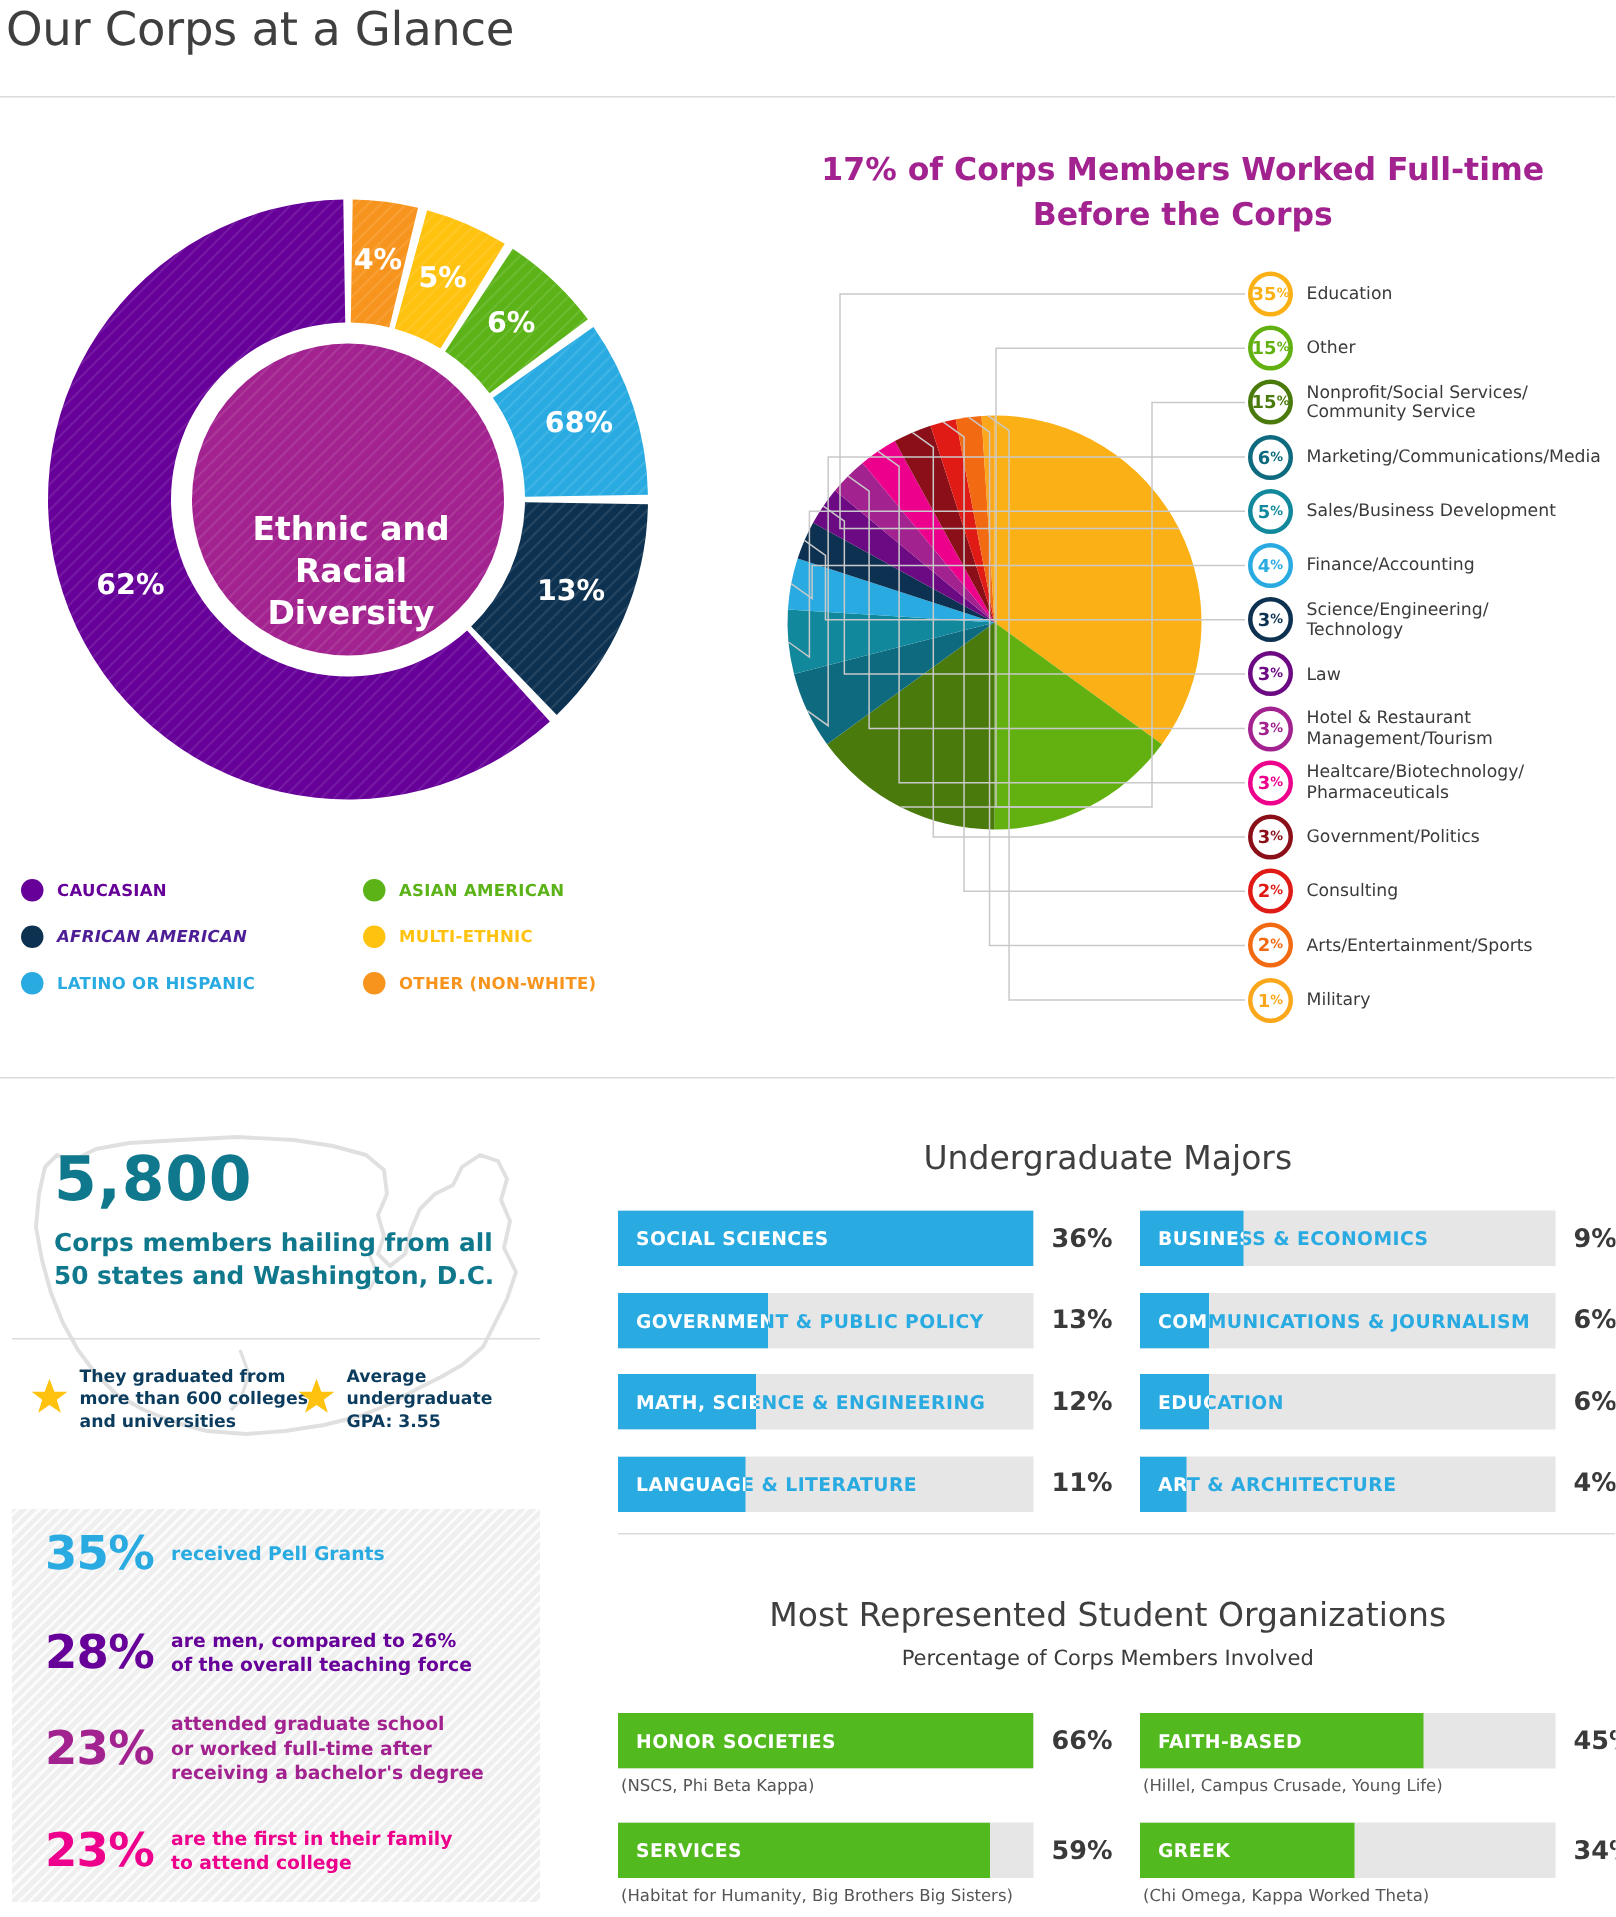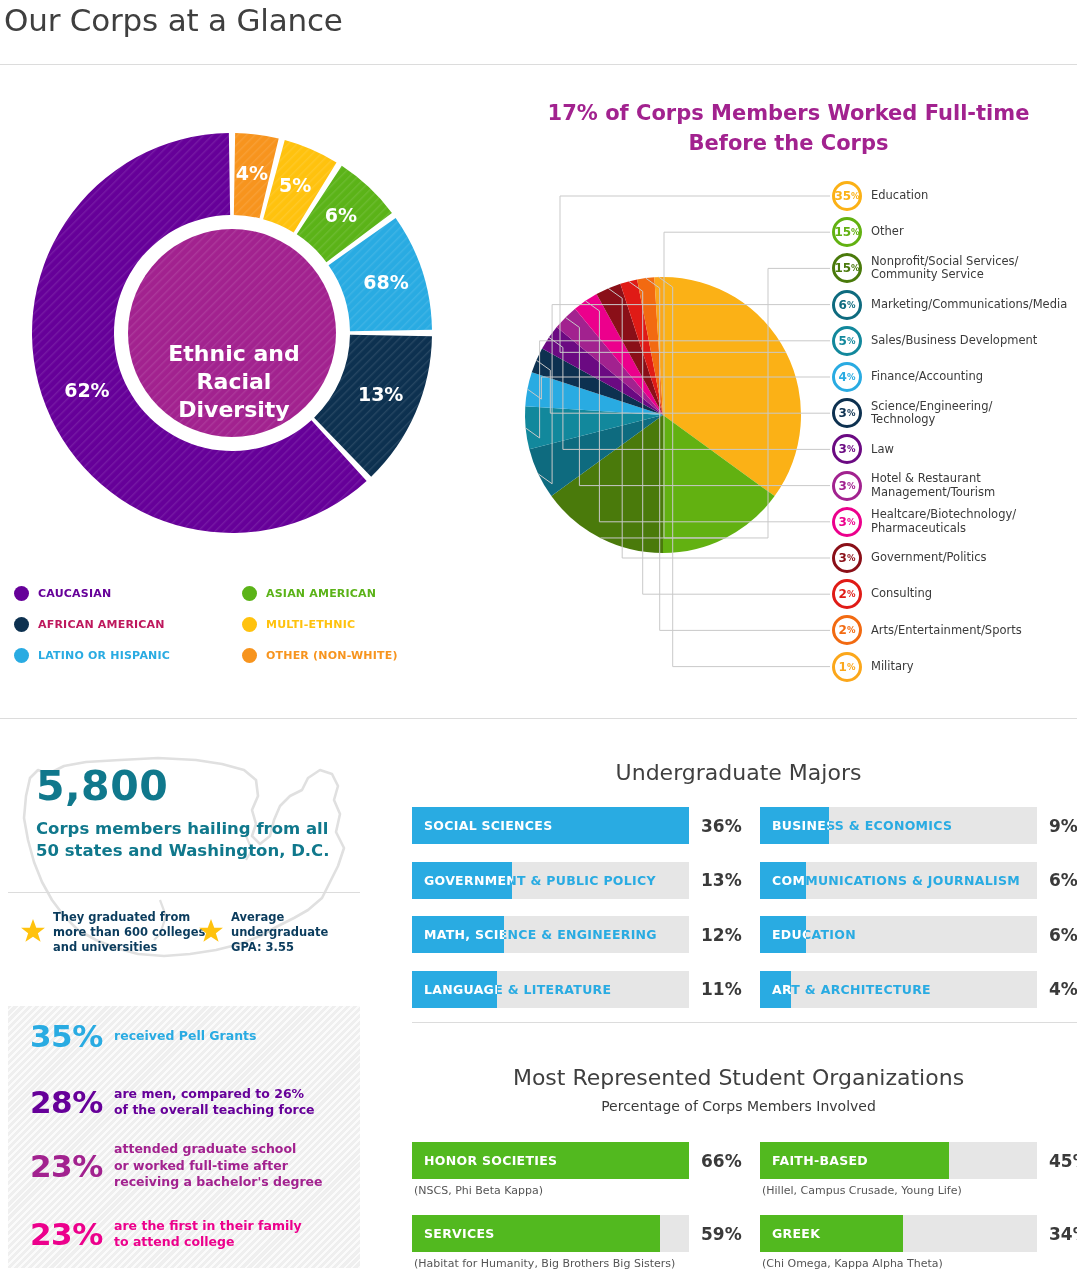--- a/index.html
+++ b/index.html
@@ -166,21 +166,21 @@
   </div>
 
   <div class="legend">
     <div class="legend-col c1" id="legend-left">
         <div class="legend-item">
           <span class="legend-dot" style="background: rgb(102, 0, 153);"></span>
           <span class="legend-text" style="color: rgb(102, 0, 153);">CAUCASIAN</span>
         </div>
         <div class="legend-item">
           <span class="legend-dot" style="background: rgb(13, 49, 80);"></span>
-          <span class="legend-text" style="color: #be185d;">AFRICAN AMERICAN</span>
+          <span class="legend-text" style="color: #4c1d95; font-style: italic;">AFRICAN AMERICAN</span>
         </div>
         <div class="legend-item">
           <span class="legend-dot" style="background: rgb(41, 171, 226);"></span>
           <span class="legend-text" style="color: rgb(41, 171, 226);">LATINO OR HISPANIC</span>
         </div>
       </div>
     <div class="legend-col c2" id="legend-right">
         <div class="legend-item">
           <span class="legend-dot" style="background: rgb(91, 179, 24);"></span>
           <span class="legend-text" style="color: rgb(91, 179, 24);">ASIAN AMERICAN</span>
@@ -564,17 +564,17 @@
       </div>
       <div class="bar-row" style="left: 760px; top: 1215px; width: 277px;">
         <div class="bar-track" style="width: 277px;">
           <div class="bar-fill" style="width: 143px; background: rgb(82, 185, 31);"></div>
           <div class="bar-txt" style="color: rgb(82, 185, 31);">GREEK</div>
           <div style="position: absolute; left: 0px; top: 0px; height: 37px; overflow: hidden; width: 143px;">
             <div class="bar-txt" style="color: rgb(255, 255, 255); width: 277px;">GREEK</div>
           </div>
         </div>
         <div class="bar-pct" style="left: 289px;">34%</div>
-        <div class="bar-cap" style="left: 2px; top: 42px;">(Chi Omega, Kappa Alpha Theta)</div>
+        <div class="bar-cap" style="left: 2px; top: 42px;">(Chi Omega, Kappa Worked Theta)</div>
       </div>
     </div>
 
 </div>
 
 </body></html>

